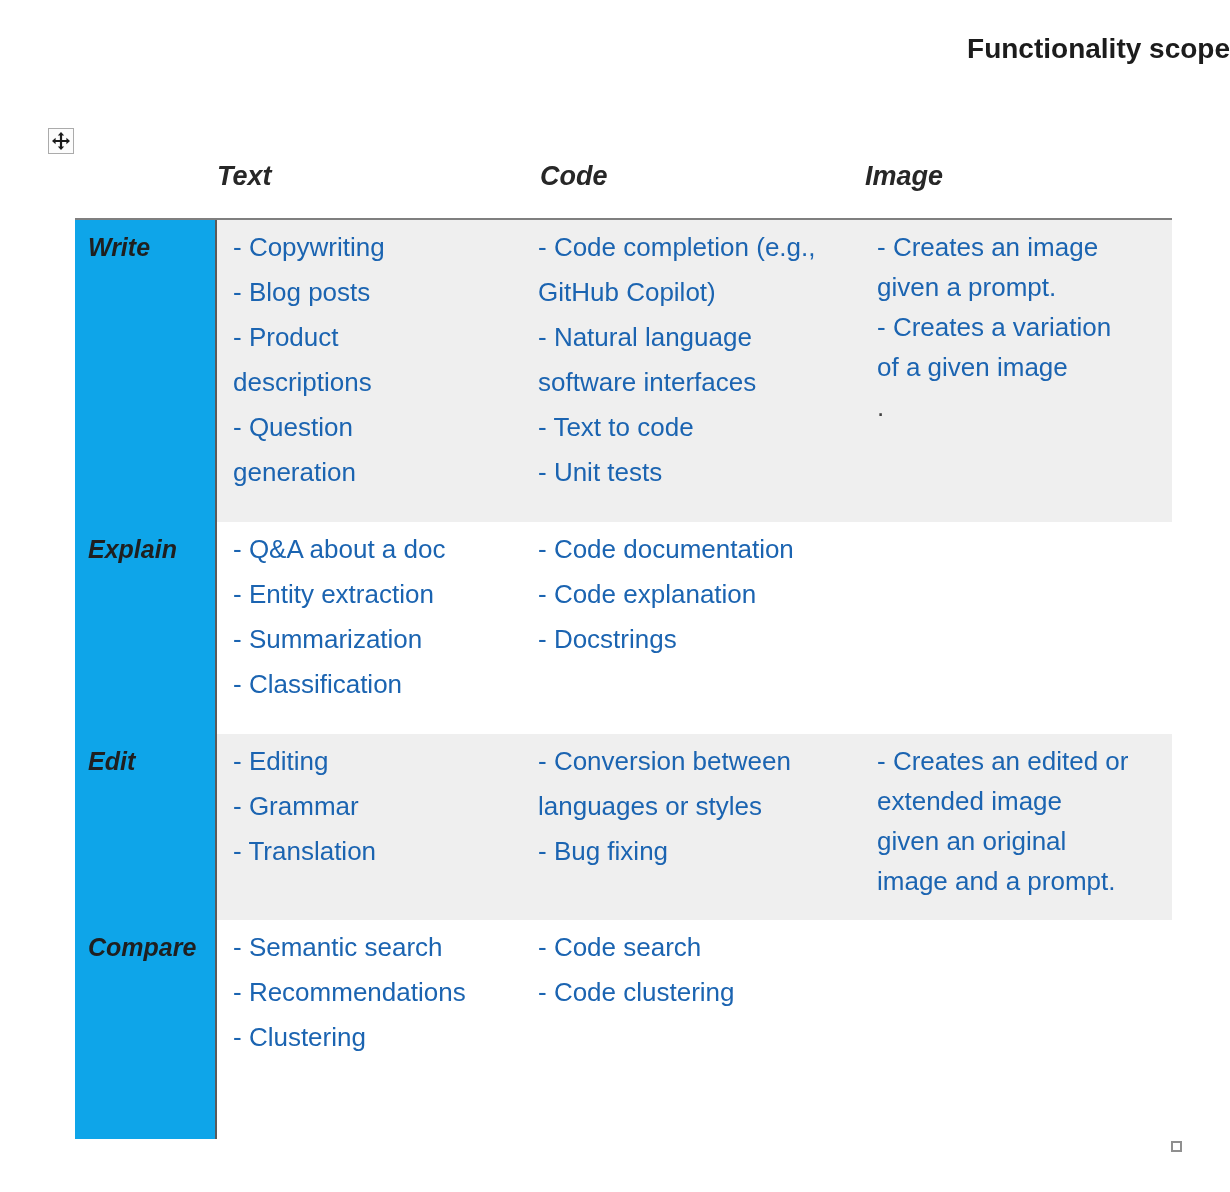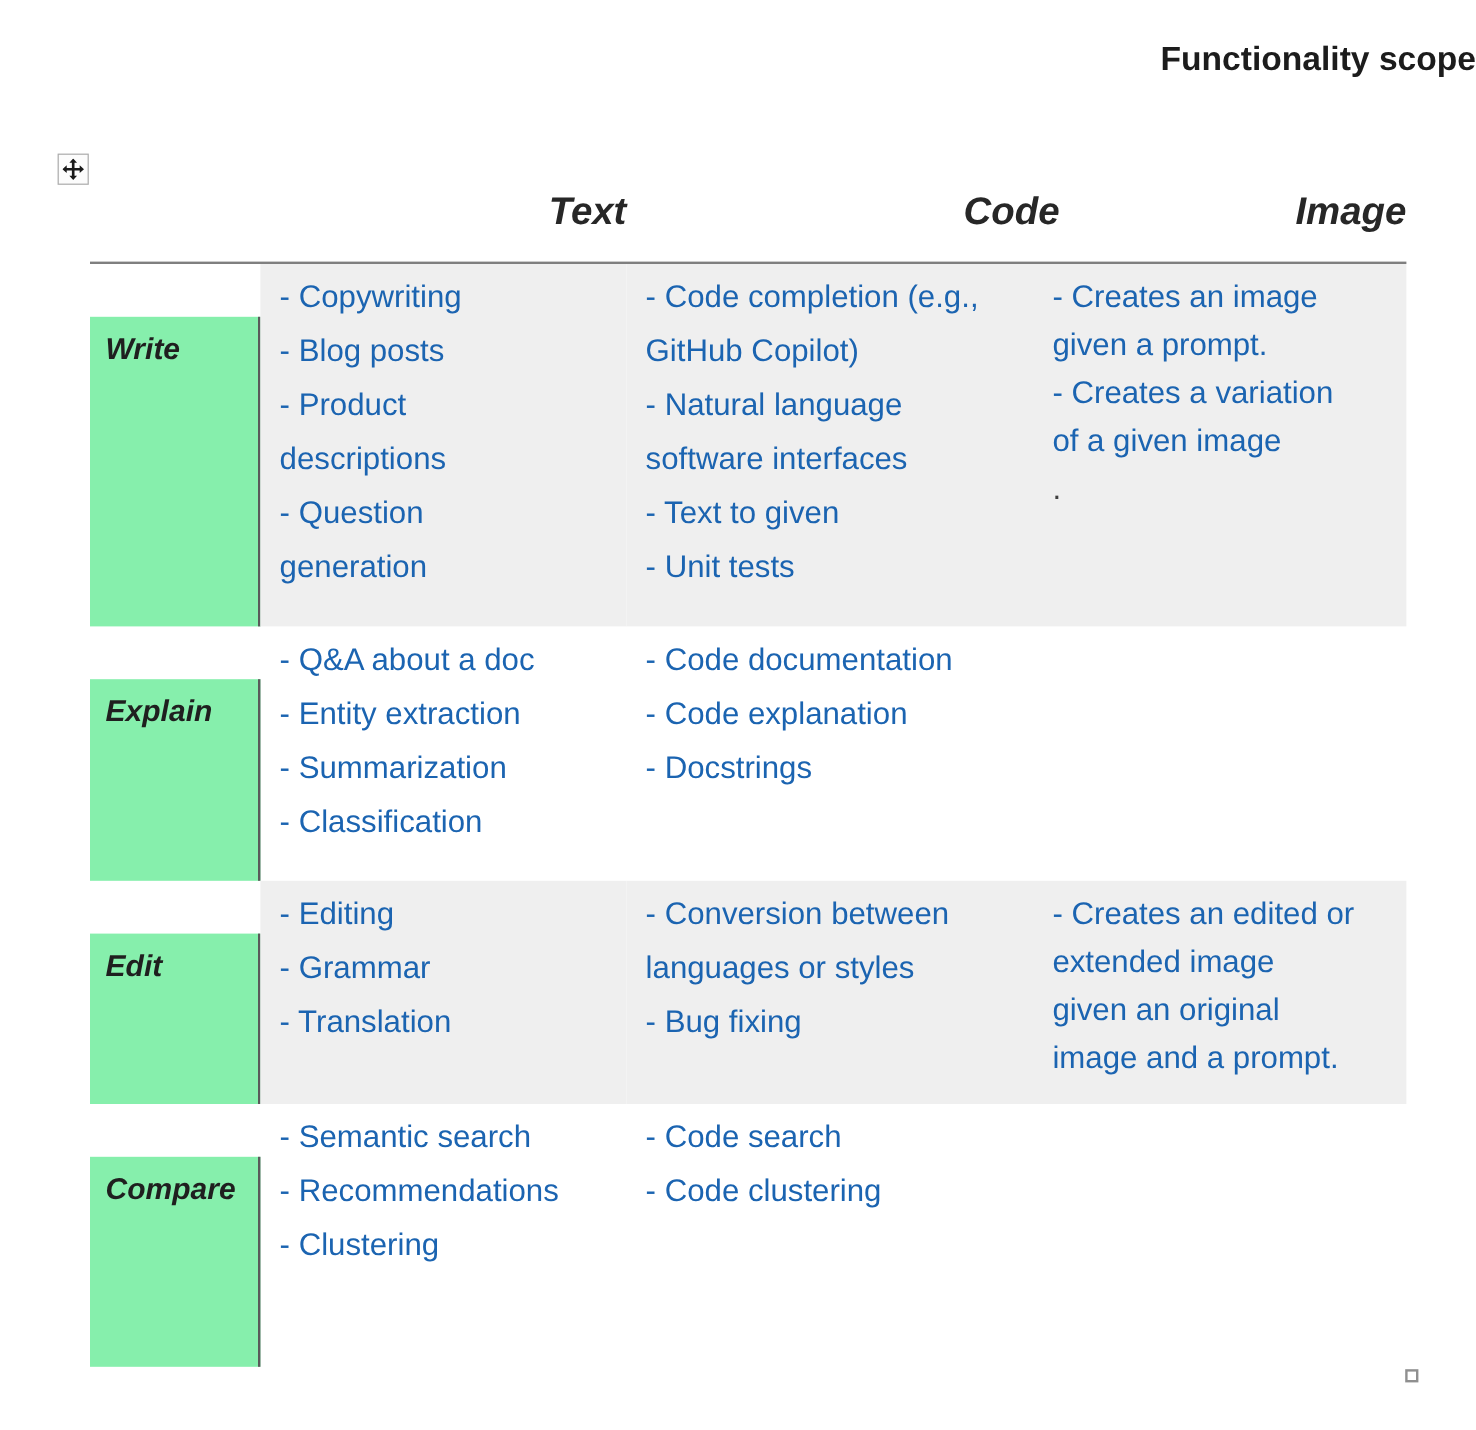--- a/index.html
+++ b/index.html
@@ -14,41 +14,41 @@
     position:absolute; top:33px; left:0; width:1230px;
     text-align:right; font-size:28px; font-weight:700; color:#1c1c1c;
   }
   .move-handle {
     position:absolute; left:48px; top:128px; width:26px; height:26px;
     box-sizing:border-box; border:1px solid #ababab; background:#fcfcfc;
     display:flex; align-items:center; justify-content:center; cursor:move;
   }
   .col-header {
     position:absolute; top:158px; height:36px;
-    font-size:32px; font-weight:700; font-style:italic; color:#272727;
-    text-align:right; line-height:36px;
+    font-size:27px; font-weight:700; font-style:italic; color:#272727;
+    text-align:left; line-height:36px;
   }
   #h-text  { left:217px; width:305px; }
   #h-code  { left:540px; width:343px;font-style:italic; }
   #h-image { left:865px; width:307px; }
   .func-table {
     position:absolute; left:75px; top:218px; width:1097px;
     border-top:2px solid var(--topline); box-sizing:border-box;
   }
   .trow { display:grid; grid-template-columns:142px 305px 343px 307px; }
   .trow:nth-child(1) { height:302px; }
   .trow:nth-child(2) { height:212px; }
   .trow:nth-child(3) { height:186px; }
   .trow:nth-child(4) { height:219px; }
   .cell { box-sizing:border-box; overflow:hidden; }
   .label-cell {
     border-right:2px solid var(--vline);
     padding:5px 17px 0 13px;
     font-size:25px; font-weight:700; font-style:italic; color:var(--ink);
-    line-height:45px; background:#86efac;margin-top:44px;
+    line-height:45px; background:#0ea5e9;
   }
   .content-cell { padding-top:5px; }
   .trow.shaded .content-cell { background:var(--shade); }
   .col-text  { padding-left:16px; padding-right:10px; }
   .col-code  { padding-left:16px; padding-right:8px; }
   .col-image { padding-left:12px; padding-right:10px; padding-top:7px; }
   .item {
     font-size:26px; line-height:45px; color:var(--accent);
     white-space:pre-line;
   }
@@ -86,21 +86,21 @@
         <div class="item">- Product
 descriptions</div>
         <div class="item">- Question
 generation</div>
       </div>
       <div class="cell content-cell col-code">
         <div class="item">- Code completion (e.g.,
 GitHub Copilot)</div>
         <div class="item">- Natural language
 software interfaces</div>
-        <div class="item">- Text to given</div>
+        <div class="item">- Text to code</div>
         <div class="item">- Unit tests</div>
       </div>
       <div class="cell content-cell col-image">
         <div class="item">- Creates an image
 given a prompt.</div>
         <div class="item">- Creates a variation
 of a given image<div class="dark-suffix">.</div></div>
       </div>
     </div>
     <div class="trow">

